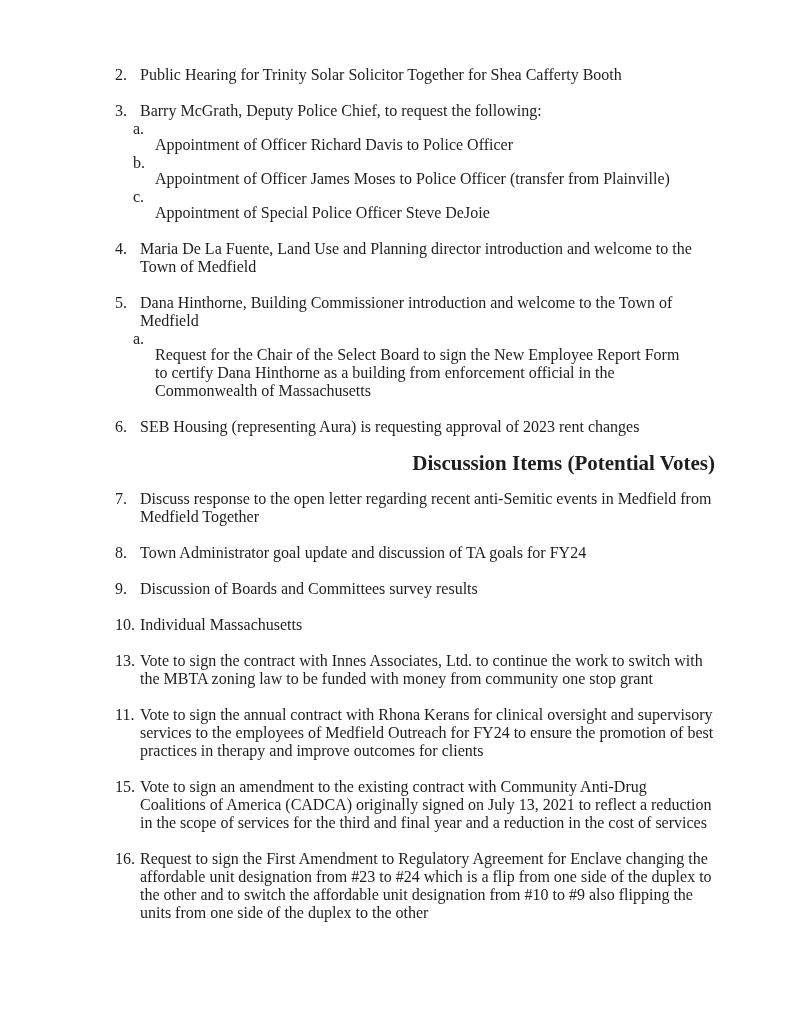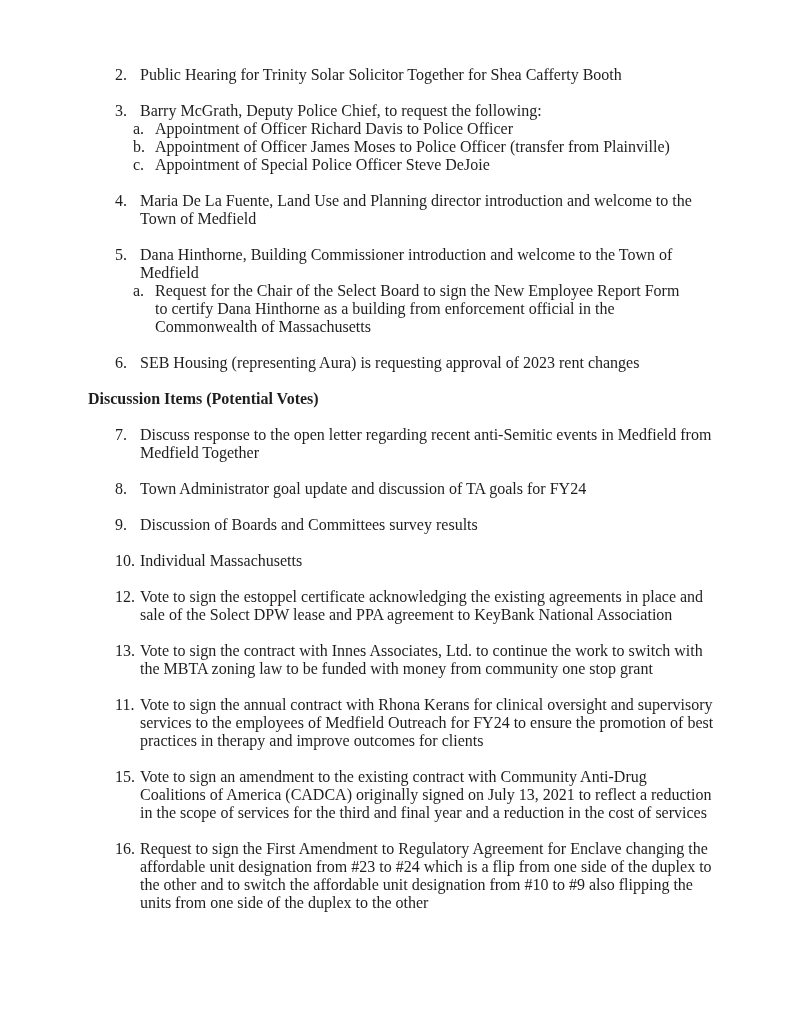--- a/index.html
+++ b/index.html
@@ -12,22 +12,23 @@
     font-family: "Liberation Serif", "DejaVu Serif", serif;
     font-size: 16px;
     line-height: 18px;
     color: #1e1e1e;
     box-sizing: border-box;
     padding: 66px 76px 0 88px;
   }
   .section-heading {
     font-weight: bold;
     margin: 18px 0 0 0;
-    font-size: 16px;
+    font-size: 21px;
     line-height: 18px;
+    text-align: right;
   }
   .item {
     display: flex;
     margin: 18px 0 0 27px;
   }
   .item .num {
     flex: 0 0 25px;
     width: 25px;
   }
   .item .itext {
@@ -38,20 +39,21 @@
     display: flex;
     margin-left: 45px;
   }
   .subitem .letter {
     flex: 0 0 22px;
     width: 22px;
   }
   .subitem .stext {
     width: 525px;
     max-width: 525px;
+    margin-top: 16px;
   }
 </style>
 </head>
 <body>
 
 <div class="page">
 
   <div class="section">
 
     <div class="item" style="margin-top:0">
@@ -117,24 +119,20 @@
   </div>
 
   <div class="section">
 
     <div class="item">
       <span class="num">10.</span>
       <div class="itext">Individual Massachusetts</div>
     </div>
 
 
-    <div class="item">
-      <span class="num">12.</span>
-      <div class="itext">Vote to sign the estoppel certificate acknowledging the existing agreements in place and sale of the Solect DPW lease and PPA agreement to KeyBank National Association</div>
-    </div>
 
     <div class="item">
       <span class="num">13.</span>
       <div class="itext">Vote to sign the contract with Innes Associates, Ltd. to continue the work to switch with the MBTA zoning law to be funded with money from community one stop grant</div>
     </div>
 
     <div class="item">
       <span class="num">11.</span>
       <div class="itext">Vote to sign the annual contract with Rhona Kerans for clinical oversight and supervisory services to the employees of Medfield Outreach for FY24 to ensure the promotion of best practices in therapy and improve outcomes for clients</div>
     </div>

